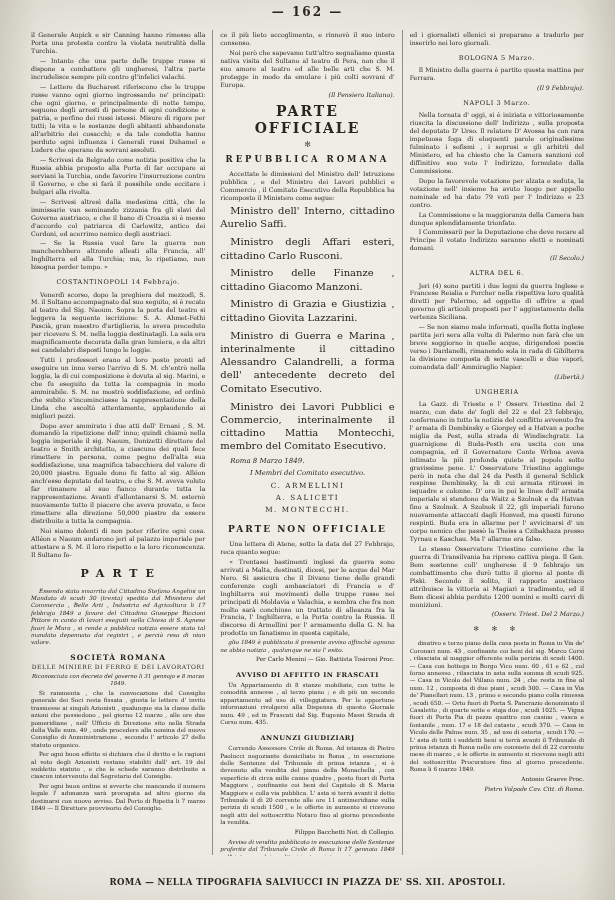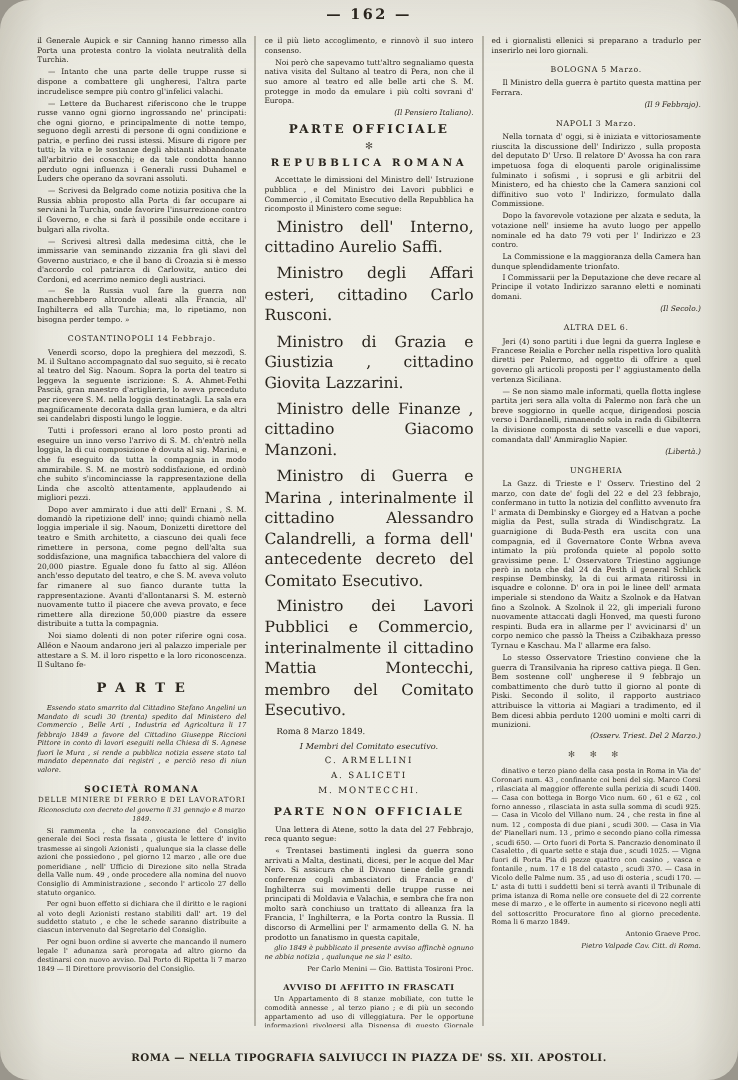--- a/index.html
+++ b/index.html
@@ -7,45 +7,44 @@
   body {
     width: 615px; height: 900px;
     background: #9a968c;
     font-family: "DejaVu Serif", "Liberation Serif", serif;
   }
   .page {
     position: relative; width: 615px; height: 900px; overflow: hidden;
     background: linear-gradient(90deg, #dcdacf 0%, #ecebe2 6%, #efeee6 50%, #ecebe2 94%, #dad8cd 100%);
     color: #2a251d;
     box-shadow: inset 0 0 70px rgba(105,95,75,0.20);
-    border-radius: 25px;
   }
   .page-number {
     position: absolute; top: 5px; left: 0; right: 0;
     text-align: center; font-size: 12px; font-weight: bold; letter-spacing: 2px;
   }
   .columns { position: absolute; top: 29px; left: 24px; right: 24px; bottom: 44px; display: flex; }
   .col {
     flex: 1 1 0; overflow: hidden; padding: 2px 7px 0;
     text-align: justify; font-size: 6.2px; line-height: 1.28;
   }
   .col-rule { width: 1px; background: #57513f; opacity: 0.6; margin: 1px 0; }
   .blk { margin: 0 0 2px; }
   .p { text-indent: 9px; }
   .p-noind { text-indent: 0; }
   .dateline { text-align: center; text-indent: 0; letter-spacing: 0.6px; font-size: 6.5px; margin: 7px 0 4px; }
   .attribution { text-align: right; font-style: italic; text-indent: 0; margin: 2px 0 4px; }
   .h1 { text-align: center; text-indent: 0; font-size: 12.5px; font-weight: bold; letter-spacing: 1px; margin: 11px 0 4px; }
-  .h2 { text-align: center; text-indent: 0; font-size: 10px; font-weight: bold; letter-spacing: 2px; margin: 2px 0 2px; }
+  .h2 { text-align: center; text-indent: 0; font-size: 14px; font-weight: bold; letter-spacing: 2px; margin: 2px 0 2px; }
   .h2b { text-align: center; text-indent: 0; font-size: 9px; font-weight: bold; letter-spacing: 2px; margin: 9px 0 5px; }
   .h3 { text-align: center; text-indent: 0; font-size: 8.5px; letter-spacing: 3px; font-weight: bold; margin: 3px 0 6px; }
   .ornament { text-align: center; text-indent: 0; font-size: 8px; margin: 2px 0 2px; opacity: 0.8; }
   .ornament2 { text-align: center; text-indent: 0; font-size: 7px; letter-spacing: 5px; margin: 7px 0 6px; opacity: 0.8; }
-  .minister { font-size: 13px; line-height: 1.33; text-indent: 10px; margin: 0 0 4.5px; }
-  .p-date { font-size: 7px; text-indent: 10px; margin: 0 0 3px; }
+  .minister { font-size: 10px; line-height: 1.33; text-indent: 10px; margin: 0 0 4.5px; }
+  .p-date { font-size: 7px; font-style: italic; text-indent: 10px; margin: 0 0 3px; }
   .members { text-align: center; text-indent: 0; font-style: italic; font-size: 6.8px; margin: 3px 0 3px; }
   .sig { text-align: center; text-indent: 0; font-size: 7.2px; letter-spacing: 1.6px; margin: 0 0 3px; }
   .avvisi { text-align: center; text-indent: 6px; font-size: 11px; font-weight: bold; letter-spacing: 8px; margin: 9px 0 6px; }
   .tiny { font-size: 5.7px; line-height: 1.3; text-indent: 8px; }
   .tiny-italic { font-size: 5.7px; line-height: 1.3; font-style: italic; text-indent: 8px; }
   .tiny-italic-center { font-size: 5.5px; font-style: italic; text-align: center; text-indent: 0; margin: 1px 0 3px; }
   .society-title { text-align: center; text-indent: 0; font-size: 7.4px; font-weight: bold; letter-spacing: 1.2px; margin: 6px 0 1px; }
   .society-sub { text-align: center; text-indent: 0; font-size: 6px; letter-spacing: 0.6px; margin: 0 0 2px; }
   .h-small { text-align: center; text-indent: 0; font-size: 6.7px; font-weight: bold; letter-spacing: 0.5px; margin: 7px 0 3px; }
   .sig-right { text-align: right; text-indent: 0; font-size: 5.8px; margin: 2px 0 3px; }
@@ -86,22 +85,22 @@
     <div class="col">
         <div class="blk p-noind">ce il più lieto accoglimento, e rinnovò il suo intero consenso.</div>
         <div class="blk p">Noi però che sapevamo tutt'altro segnaliamo questa nativa visita del Sultano al teatro di Pera, non che il suo amore al teatro ed alle belle arti che S. M. protegge in modo da emulare i più colti sovrani d' Europa.</div>
         <div class="blk attribution">(Il Pensiero Italiano).</div>
         <div class="blk h2">PARTE OFFICIALE</div>
         <div class="blk ornament">✻</div>
         <div class="blk h3">REPUBBLICA ROMANA</div>
         <div class="blk p">Accettate le dimissioni del Ministro dell' Istruzione pubblica , e del Ministro dei Lavori pubblici e Commercio , il Comitato Esecutivo della Repubblica ha ricomposto il Ministero come segue:</div>
         <div class="blk minister">Ministro dell' Interno, cittadino Aurelio Saffi.</div>
         <div class="blk minister">Ministro degli Affari esteri, cittadino Carlo Rusconi.</div>
+        <div class="blk minister">Ministro delle Finanze , cittadino Giacomo Manzoni.</div>
         <div class="blk minister">Ministro di Grazia e Giustizia , cittadino Giovita Lazzarini.</div>
-        <div class="blk minister">Ministro delle Finanze , cittadino Giacomo Manzoni.</div>
         <div class="blk minister">Ministro di Guerra e Marina , interinalmente il cittadino Alessandro Calandrelli, a forma dell' antecedente decreto del Comitato Esecutivo.</div>
         <div class="blk minister">Ministro dei Lavori Pubblici e Commercio, interinalmente il cittadino Mattia Montecchi, membro del Comitato Esecutivo.</div>
         <div class="blk p-date">Roma 8 Marzo 1849.</div>
         <div class="blk members">I Membri del Comitato esecutivo.</div>
         <div class="blk sig">C. ARMELLINI</div>
         <div class="blk sig">A. SALICETI</div>
         <div class="blk sig">M. MONTECCHI.</div>
         <div class="blk h2b">PARTE NON OFFICIALE</div>
         <div class="blk p">Una lettera di Atene, sotto la data del 27 Febbrajo, reca quanto segue:</div>
         <div class="blk p">« Trentasei bastimenti inglesi da guerra sono arrivati a Malta, destinati, dicesi, per le acque del Mar Nero. Si assicura che il Divano tiene delle grandi conferenze cogli ambasciatori di Francia e d' Inghilterra sui movimenti delle truppe russe nei principati di Moldavia e Valachia, e sembra che fra non molto sarà conchiuso un trattato di alleanza fra la Francia, l' Inghilterra, e la Porta contro la Russia. Il discorso di Armellini per l' armamento della G. N. ha prodotto un fanatismo in questa capitale,</div>

